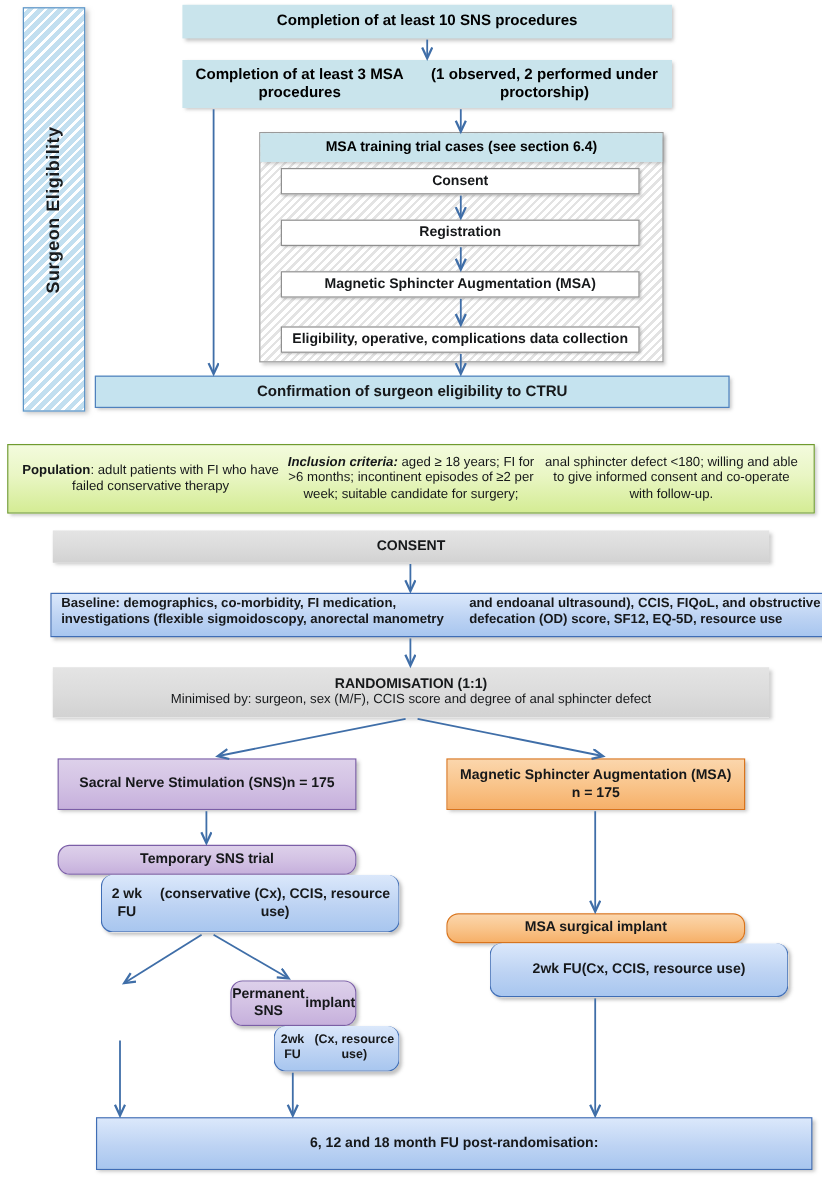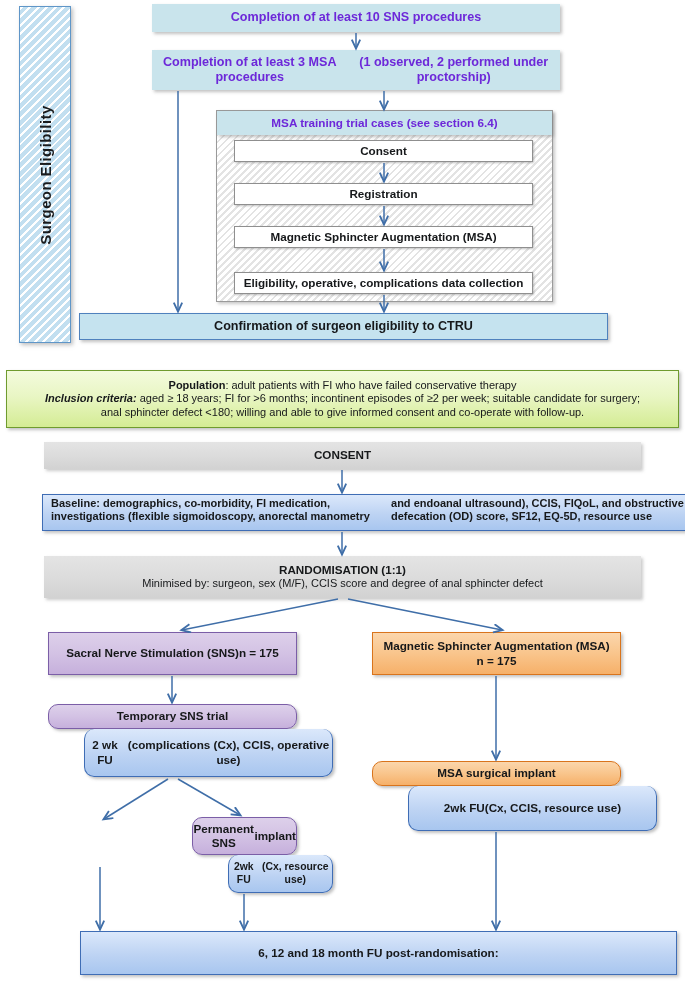--- a/index.html
+++ b/index.html
@@ -23,21 +23,21 @@
     justify-content: center;
     text-align: center;
     font-weight: bold;
     line-height: 1.22;
     z-index: 3;
   }
 
   
   .cyan {
     background: #c9e4ec;
-    color: #6d28d9;
+    color: #000000;
     box-shadow: 2px 2px 3px rgba(120,120,120,0.45);
   }
   .cyan-bordered {
     background: #c5e3ef;
     border: 1px solid #4f81bd;
     color: #16181a;
     box-shadow: 2px 2px 3px rgba(120,120,120,0.45);
   }
 
   
@@ -85,21 +85,21 @@
   }
 
   
   .green {
     background: linear-gradient(to bottom, #f3fbdd 0%, #e9f6c4 45%, #d4ec94 100%);
     border: 1px solid #6f9b2e;
     color: #16181a;
     box-shadow: 2px 2px 3px rgba(120,120,120,0.45);
     font-weight: normal;
     padding: 3px 10px;
-    flex-direction: column;
+    flex-direction: row;
   }
   .green .ln { display: block; width: 100%; }
 
   
   .gray {
     background: linear-gradient(to bottom, #e4e4e4 0%, #dcdcdc 50%, #d2d2d2 100%);
     color: #16181a;
     box-shadow: 2px 2px 3px rgba(140,140,140,0.45);
     flex-direction: column;
   }
@@ -225,21 +225,21 @@
     <span>Sacral Nerve Stimulation (SNS)</span>
     <span>n = 175</span>
   </div>
 
   <div class="stack" style="left:48px; top:704px; width:249px;">
     <div class="node purple t12" style="height:25px;">
       <span>Temporary SNS trial</span>
     </div>
     <div class="node blue t12" style="height:48px; border-top:none;">
       <span>2 wk FU</span>
-      <span>(complications (Cx), CCIS, operative use)</span>
+      <span>(conservative (Cx), CCIS, resource use)</span>
     </div>
   </div>
 
 
   <div class="stack" style="left:192px; top:817px; width:105px;">
     <div class="node purple t12" style="height:38px;">
       <span>Permanent SNS</span>
       <span>implant</span>
     </div>
     <div class="node blue t105" style="height:38px; border-top:none;">

